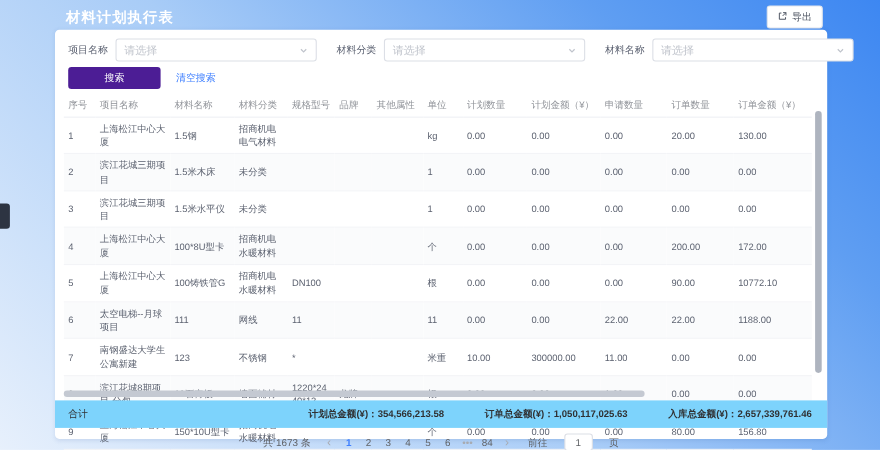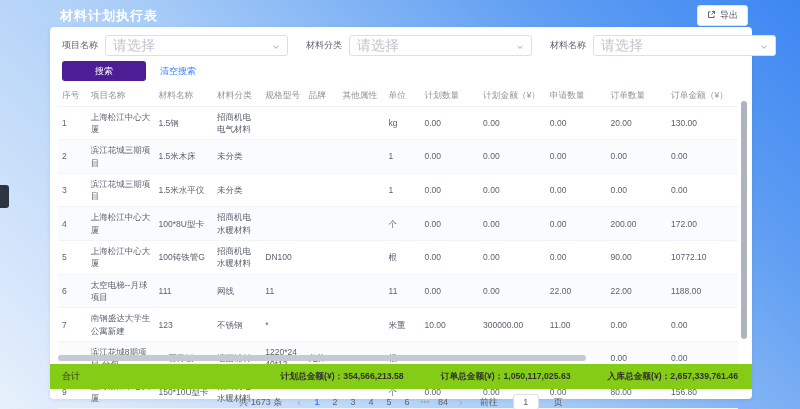--- a/index.html
+++ b/index.html
@@ -30,21 +30,21 @@
   }
   
   .filters { position: absolute; top: 8px; left: 12px; right: 12px; display: flex; gap: 18px; }
   .filter-field { display: flex; align-items: center; gap: 7px; }
   .filter-label { font-size: 9px; color: #5a6070; white-space: nowrap; }
   .select-box {
     width: 183px; height: 21px; border: 1px solid #dcdfe6; border-radius: 3px;
     display: flex; align-items: center; justify-content: space-between;
     padding: 0 7px; cursor: pointer; background: #fff;
   }
-  .select-placeholder { font-size: 14px; color: #c0c4cc; }
+  .select-placeholder { font-size: 10px; color: #c0c4cc; }
   .select-box svg { width: 8px; height: 8px; }
   
   .filter-actions { position: absolute; top: 34px; left: 12px; display: flex; align-items: center; gap: 14px; }
   .search-btn {
     width: 84px; height: 20px; background: #4c1d95; color: #fff; border: none;
     border-radius: 3px; font-size: 9px; cursor: pointer; font-family: inherit;
   }
   .clear-link { font-size: 9px; color: #4080ff; cursor: pointer; background: none; border: none; font-family: inherit; }
   
   .table-wrap { position: absolute; top: 58px; left: 8px; right: 14px; }
@@ -62,21 +62,21 @@
     position: absolute; left: 8px; top: 328px; width: 528px; height: 6px;
     background: #c4c9d2; border-radius: 3px; cursor: pointer;
   }
   .v-scrollbar {
     position: absolute; right: 5px; top: 74px; width: 6px; height: 238px;
     background: #aeb4bf; border-radius: 3px; cursor: pointer;
   }
   
   .summary-bar {
     position: absolute; left: 0; right: 0; top: 337px; height: 25px;
-    background: #84cc16; display: flex; align-items: center;
+    background: #7dd3fc; display: flex; align-items: center;
     padding: 0 12px; border-radius: 0;
   }
   .summary-label { font-size: 9px; color: #303133; }
   .summary-totals { margin-left: auto; display: flex; gap: 26px; padding-right: 2px; }
   .total-item { font-size: 8.7px; color: #303133; font-weight: bold; white-space: nowrap; margin-left: 11px; }
   .total-item .t-val { font-weight: bold; }
   
   .pagination {
     position: absolute; left: 0; right: 0; top: 362px; height: 26px;
     display: flex; align-items: center; justify-content: center; gap: 6px;

